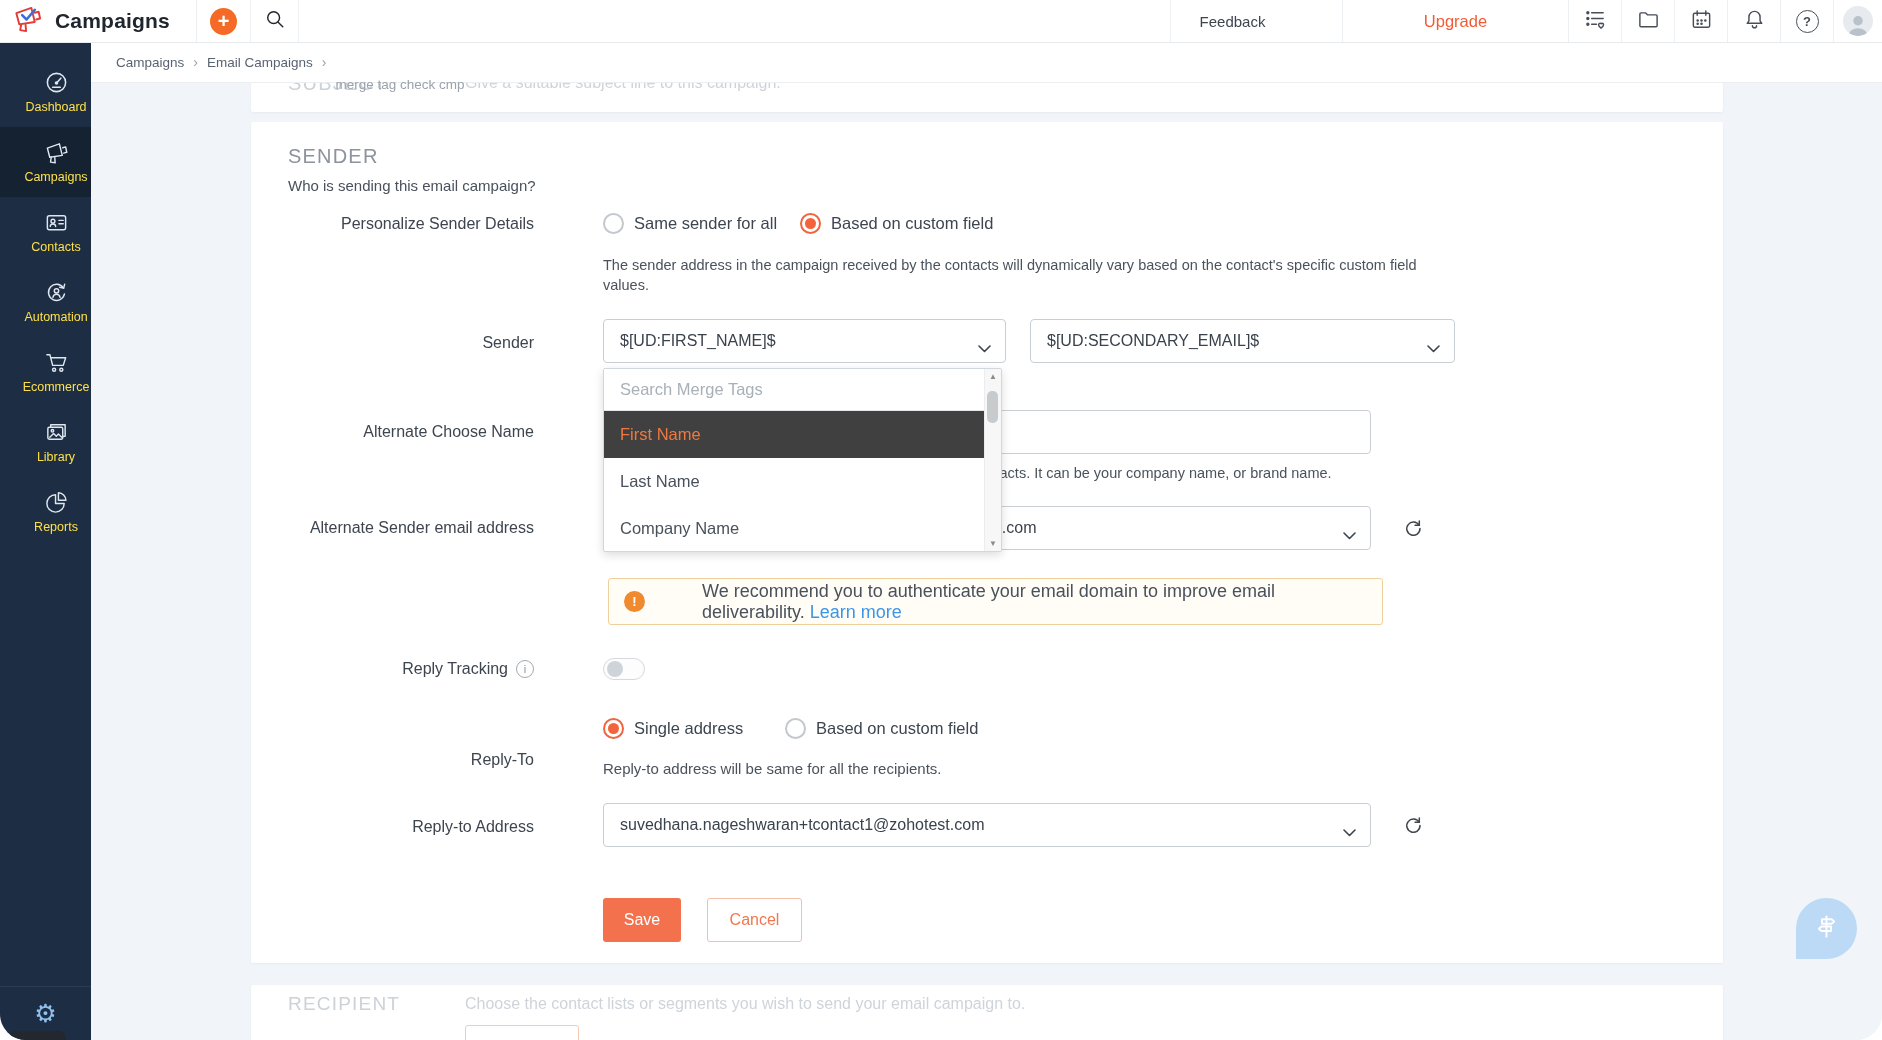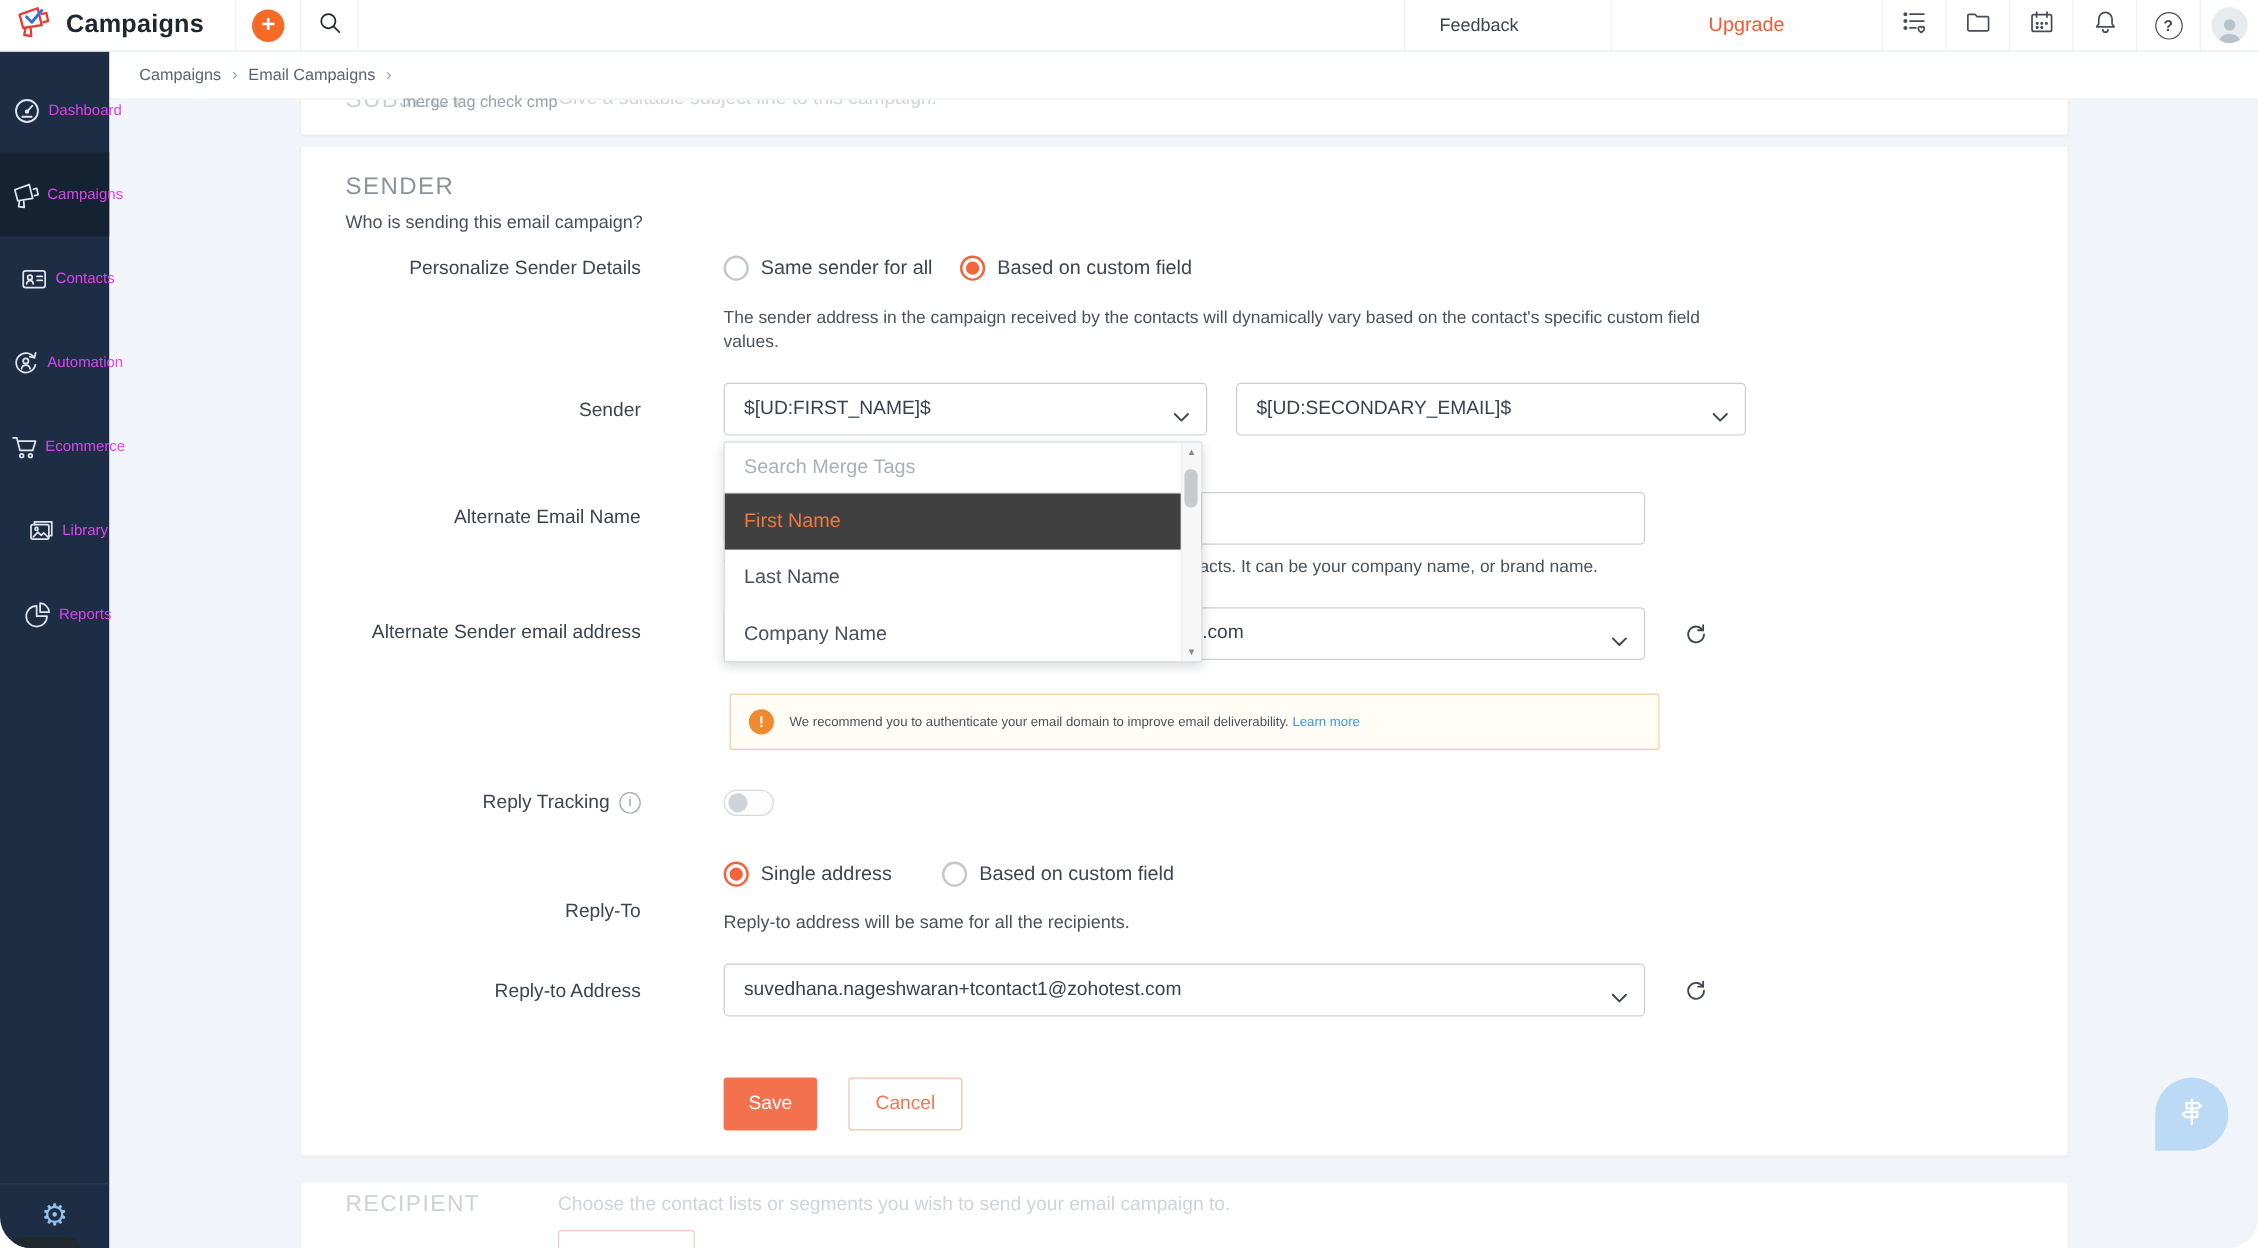--- a/index.html
+++ b/index.html
@@ -27,22 +27,22 @@
   
   .crumbbar{position:absolute;top:42px;left:91px;right:0;height:40px;background:#fff;display:flex;
             align-items:center;padding-left:25px;gap:9px;font-size:13.5px;z-index:30;border-bottom:1px solid #eceff2;}
   .crumb{color:#5a6470;cursor:pointer;}
   .crumb-sep{color:#9aa2ac;font-size:14px;}
   .crumb-last{color:#9aa2ac;margin-top:44px;}
 
   
   .sidebar{position:absolute;top:42px;left:0;bottom:0;width:91px;background:#1d2d43;z-index:35;
            display:flex;flex-direction:column;padding-top:15px;box-sizing:border-box;}
-  .side-item{height:70px;display:flex;align-items:center;justify-content:center;
-             gap:5px;color:#d946ef;font-size:12.5px;cursor:pointer;flex:none;padding-left:21px;}
+  .side-item{height:70px;display:flex;flex-direction:column;align-items:center;justify-content:center;
+             gap:5px;color:#fde047;font-size:12.5px;cursor:pointer;flex:none;padding-left:21px;}
   .side-item.active{background:#142231;}
   .side-item svg{display:block;}
   .side-bottom{margin-top:auto;border-top:1px solid #2b3c55;height:53px;display:flex;align-items:center;
                justify-content:center;flex:none;}
   .gear{font-size:25px;color:#92c1ee;cursor:pointer;line-height:1;}
   .mini-toast{position:absolute;left:8px;bottom:0;width:58px;height:9px;background:#23272e;border-radius:8px 8px 0 0;}
 
   
   .content{position:absolute;top:83px;left:91px;right:0;bottom:0;background:#f1f5f9;overflow:hidden;}
   .card{position:absolute;left:160px;width:1472px;background:#fff;border-radius:2px;
@@ -76,21 +76,21 @@
   .mi.hl{background:#404040;color:#f07840;}
   .sbar{position:absolute;right:0;top:0;bottom:0;width:16px;background:#f7f7f8;border-left:1px solid #ececee;}
   .sb-arrow{position:absolute;left:0;right:0;height:13px;text-align:center;font-size:8px;color:#8a8a8a;
             line-height:13px;cursor:pointer;}
   .sb-thumb{position:absolute;left:2px;width:11px;height:32px;top:22px;background:#c8cbce;border-radius:5px;cursor:pointer;}
 
   .warn{position:absolute;left:357px;top:456px;width:775px;height:47px;border:1px solid #edd09c;background:#fffdf6;
         border-radius:3px;display:flex;align-items:center;padding:0 15px;gap:13px;box-sizing:border-box;}
   .warn-ico{width:21px;height:21px;border-radius:50%;background:#f08a2e;color:#fff;font-weight:bold;font-size:13px;
             display:flex;align-items:center;justify-content:center;flex:none;}
-  .warn-txt{font-size:11px;color:#49515c;}
+  .warn-txt{font-size:18px;color:#49515c;margin-left:44px;}
   .link{color:#3c96e8;cursor:pointer;}
 
   .info-ico{width:18px;height:18px;border-radius:50%;border:1.5px solid #a2a9b1;color:#8b939c;font-size:11px;
             display:inline-flex;align-items:center;justify-content:center;box-sizing:border-box;cursor:pointer;}
   .toggle{position:absolute;left:352px;top:536px;width:42px;height:22px;border-radius:11px;border:1px solid #d5d9dd;
           background:#fdfdfe;box-sizing:border-box;cursor:pointer;}
   .knob{position:absolute;left:3px;top:2px;width:16px;height:16px;border-radius:50%;background:#cfd4da;}
 
   .btn{position:absolute;height:44px;border-radius:3px;display:flex;align-items:center;justify-content:center;
        font-size:16px;cursor:pointer;box-sizing:border-box;margin-top:28px;}
@@ -319,21 +319,21 @@
       </div>
       <div class="select" style="left:779px;top:197px;width:425px;">
         <span>$[UD:SECONDARY_EMAIL]$</span>
         <span class="chev">
           <svg width="13" height="8" viewBox="0 0 13 8">
               <path d="M1 1l5.5 5.5L12 1" fill="none" stroke="#3d454f" stroke-width="1.6" stroke-linecap="round" stroke-linejoin="round"></path>
             </svg>
         </span>
       </div>
 
-      <div class="flabel" style="top:301px;">Alternate Email Name</div>
+      <div class="flabel" style="top:301px;">Alternate Choose Name</div>
       <input class="text-input" style="left: 352px; top: 288px; width: 768px;" value="">
       <div class="help-txt" style="left:352px;top:341px;width:900px;">This name will be displayed in the emails received by the contacts. It can be your company name, or brand name.</div>
 
       <div class="flabel" style="top:397px;">Alternate Sender email address</div>
       <div class="select" style="left:352px;top:384px;width:768px;">
         <span style="margin-left:52px;white-space:nowrap;">suvedhana.nageshwaran+tcontact1@zohotest.com</span>
         <span class="chev">
           <svg width="13" height="8" viewBox="0 0 13 8">
               <path d="M1 1l5.5 5.5L12 1" fill="none" stroke="#3d454f" stroke-width="1.6" stroke-linecap="round" stroke-linejoin="round"></path>
             </svg>

